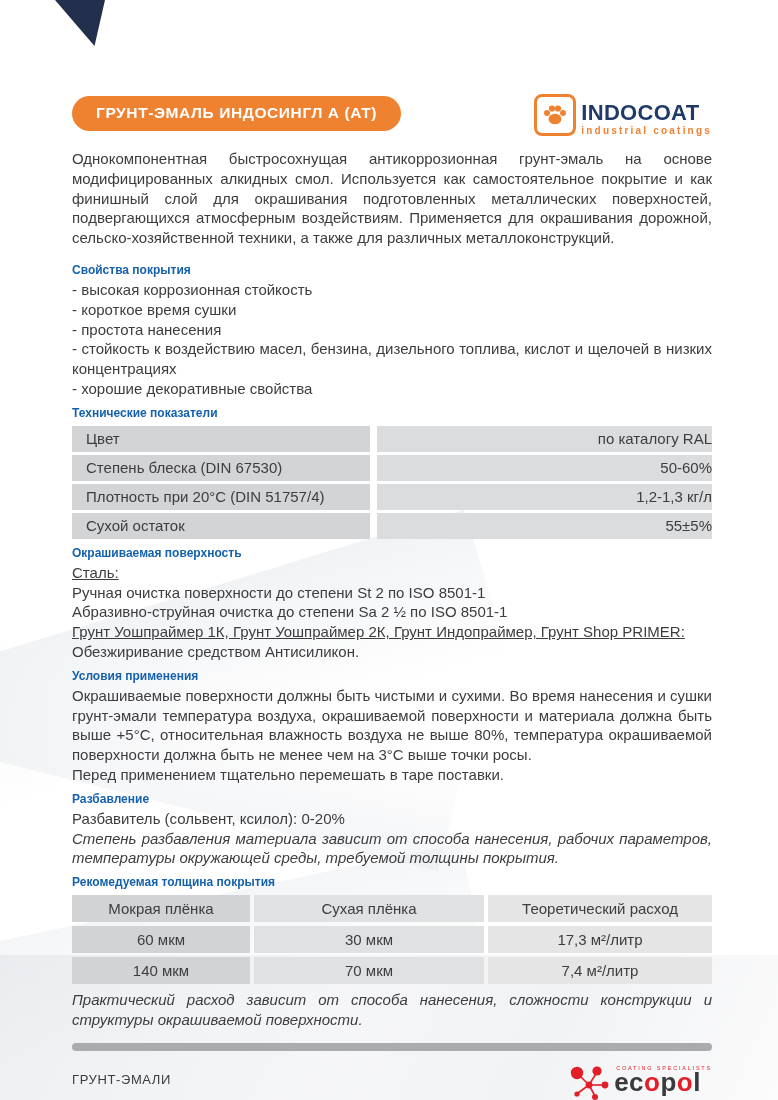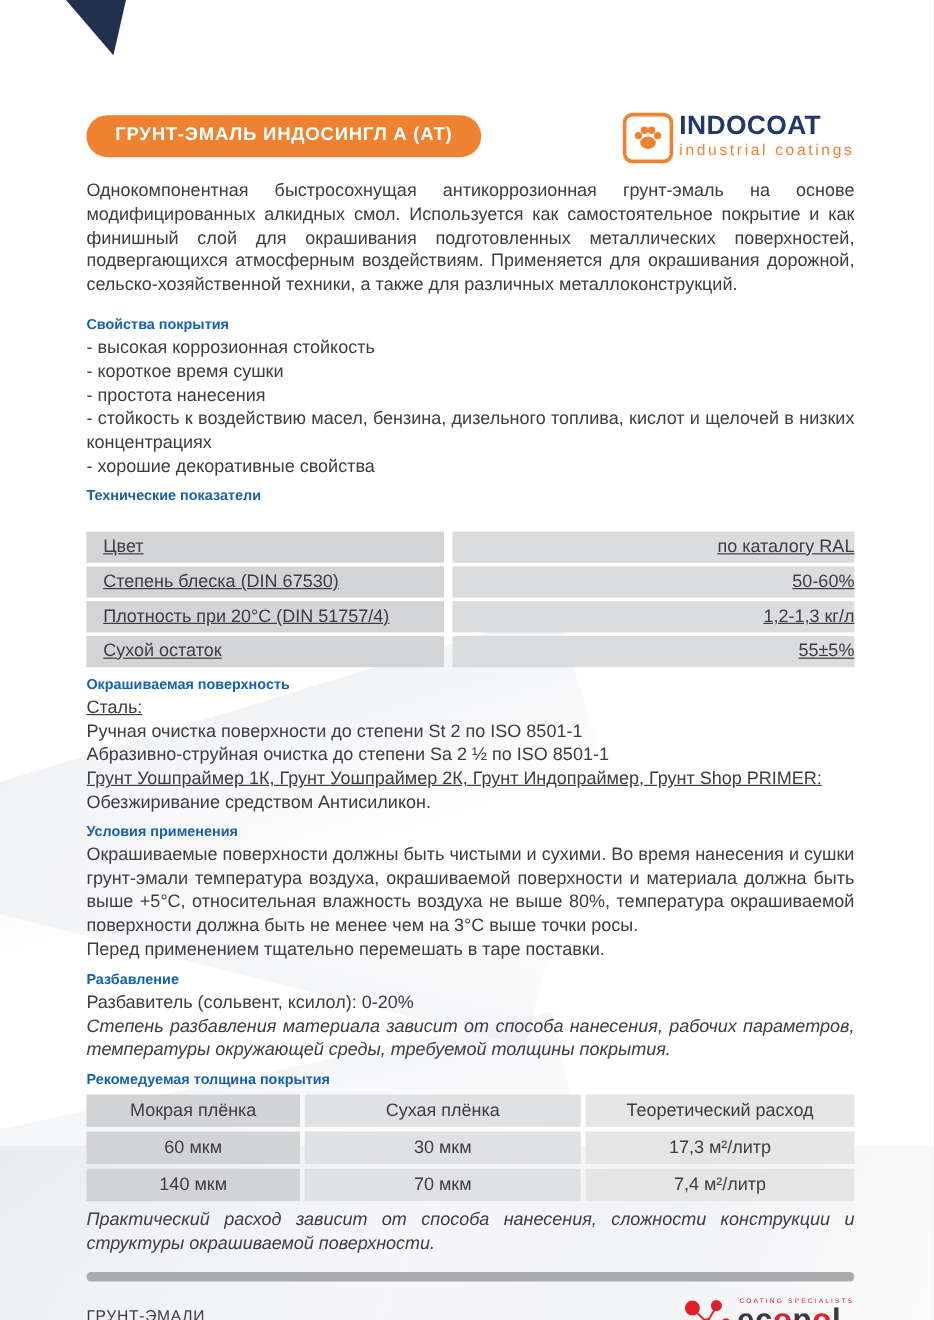--- a/index.html
+++ b/index.html
@@ -30,39 +30,39 @@
 
   .content { position:absolute; left:72px; top:0; width:640px; }
 
   
   .pill-row { display:flex; justify-content:space-between; align-items:flex-start; padding-top:72px;margin-top:24px; }
   .pill {
     background:#ef8230; color:#ffffff; border-radius:19px;
     padding:7px 24px 8px 24px; font-size:15.5px; font-weight:bold; letter-spacing:.6px;
     white-space:nowrap;
   }
-  .brand { display:flex; align-items:flex-start; gap:5px; margin-top:-2px; }
+  .brand { display:flex; align-items:flex-end; gap:5px; margin-top:-2px; }
   .brand-icon {
     width:42px; height:42px; border:3px solid #ef8230; border-radius:8px;
     background:#ffffff; display:flex; align-items:center; justify-content:center;
   }
   .brand-text { display:flex; flex-direction:column; line-height:1; }
   .brand-name { color:#1f3a68; font-weight:bold; font-size:22px; letter-spacing:.3px; }
-  .brand-tagline { color:#ef8230; font-size:13px; letter-spacing:2.2px; margin-top:2px; text-transform:lowercase; }
+  .brand-tagline { color:#ef8230; font-size:10px; letter-spacing:2.2px; margin-top:2px; text-transform:lowercase;font-weight:bold; }
 
   
   .para { text-align:justify; margin-top:13px; }
   h2.sec { color:#1661ad; font-size:12px; font-weight:bold; margin:7px 0 2px 0; line-height:1.25; }
   .list-item { margin:0; }
   .just { text-align:justify; }
   .ital { font-style:italic; text-align:justify; }
   .und { text-decoration:underline; }
 
   
-  .t2 { display:grid; grid-template-columns:298px 1fr; column-gap:7px; row-gap:3px; margin-top:22px;text-decoration:underline; }
+  .t2 { display:grid; grid-template-columns:298px 1fr; column-gap:7px; row-gap:3px; margin-top:5px; }
   .t2 .cl { background:#d3d4d6; padding-left:14px; height:26px; line-height:26px; }
   .t2 .cv { background:#dbdcde; text-align:right; height:26px; line-height:26px; }
 
   
   .t3 { display:grid; grid-template-columns:178px 230px 1fr; column-gap:4px; row-gap:4px; margin-top:5px; }
   .t3 > div { height:27px; line-height:27px; text-align:center; }
   .t3 .c0 { background:#d2d3d5; }
   .t3 .c1 { background:#e0e1e3;text-align:center; }
   .t3 .c2 { background:#e5e5e5; }
 

